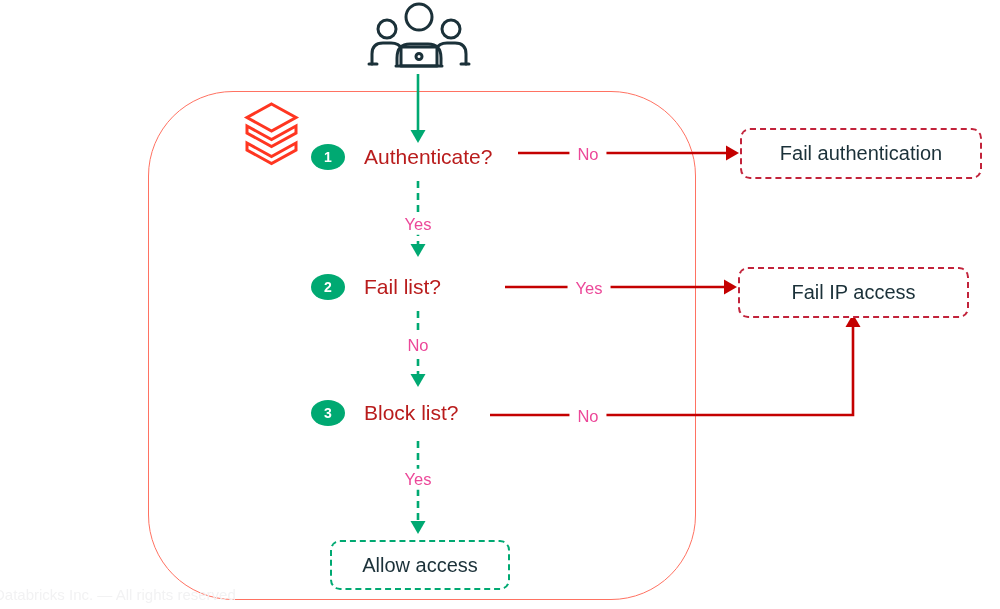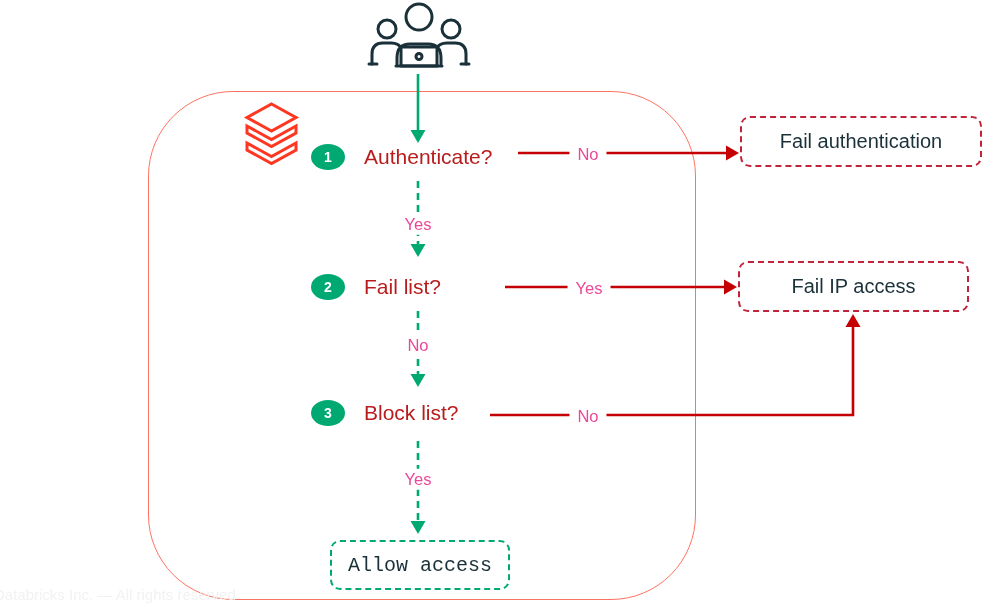--- a/index.html
+++ b/index.html
@@ -23,23 +23,23 @@
   .edge-label{
     position:absolute;transform:translate(-50%,-50%);background:#fff;
     padding:2px 8px;font-size:16.5px;color:#ec4899;line-height:1;z-index:3;
   }
   .outcome{
     position:absolute;display:flex;align-items:center;justify-content:center;
     border-radius:10px;font-size:20px;color:#1B3139;background:#fff;z-index:2;white-space:nowrap;
   }
   .outcome.fail{border:2px dashed #C2233B;}
   .outcome.pass{border:2px dashed #00A972;}
-  .box-fail-auth{left:740px;top:116px;width:238px;height:47px;}
-  .box-fail-ip{left:738px;top:261px;width:227px;height:47px;}
-  .box-allow{left:330px;top:540px;width:176px;height:46px;font-family:Liberation Mono, monospace;}
+  .box-fail-auth{left:740px;top:128px;width:238px;height:47px;}
+  .box-fail-ip{left:738px;top:267px;width:227px;height:47px;}
+  .box-allow{left:330px;top:540px;width:176px;height:46px;}
   .footer{
     position:absolute;left:-6px;top:586px;font-size:15px;color:#F2F2F3;
     white-space:nowrap;z-index:0;
   }
 </style>
 </head>
 <body>
 
 <div class="canvas">
 

